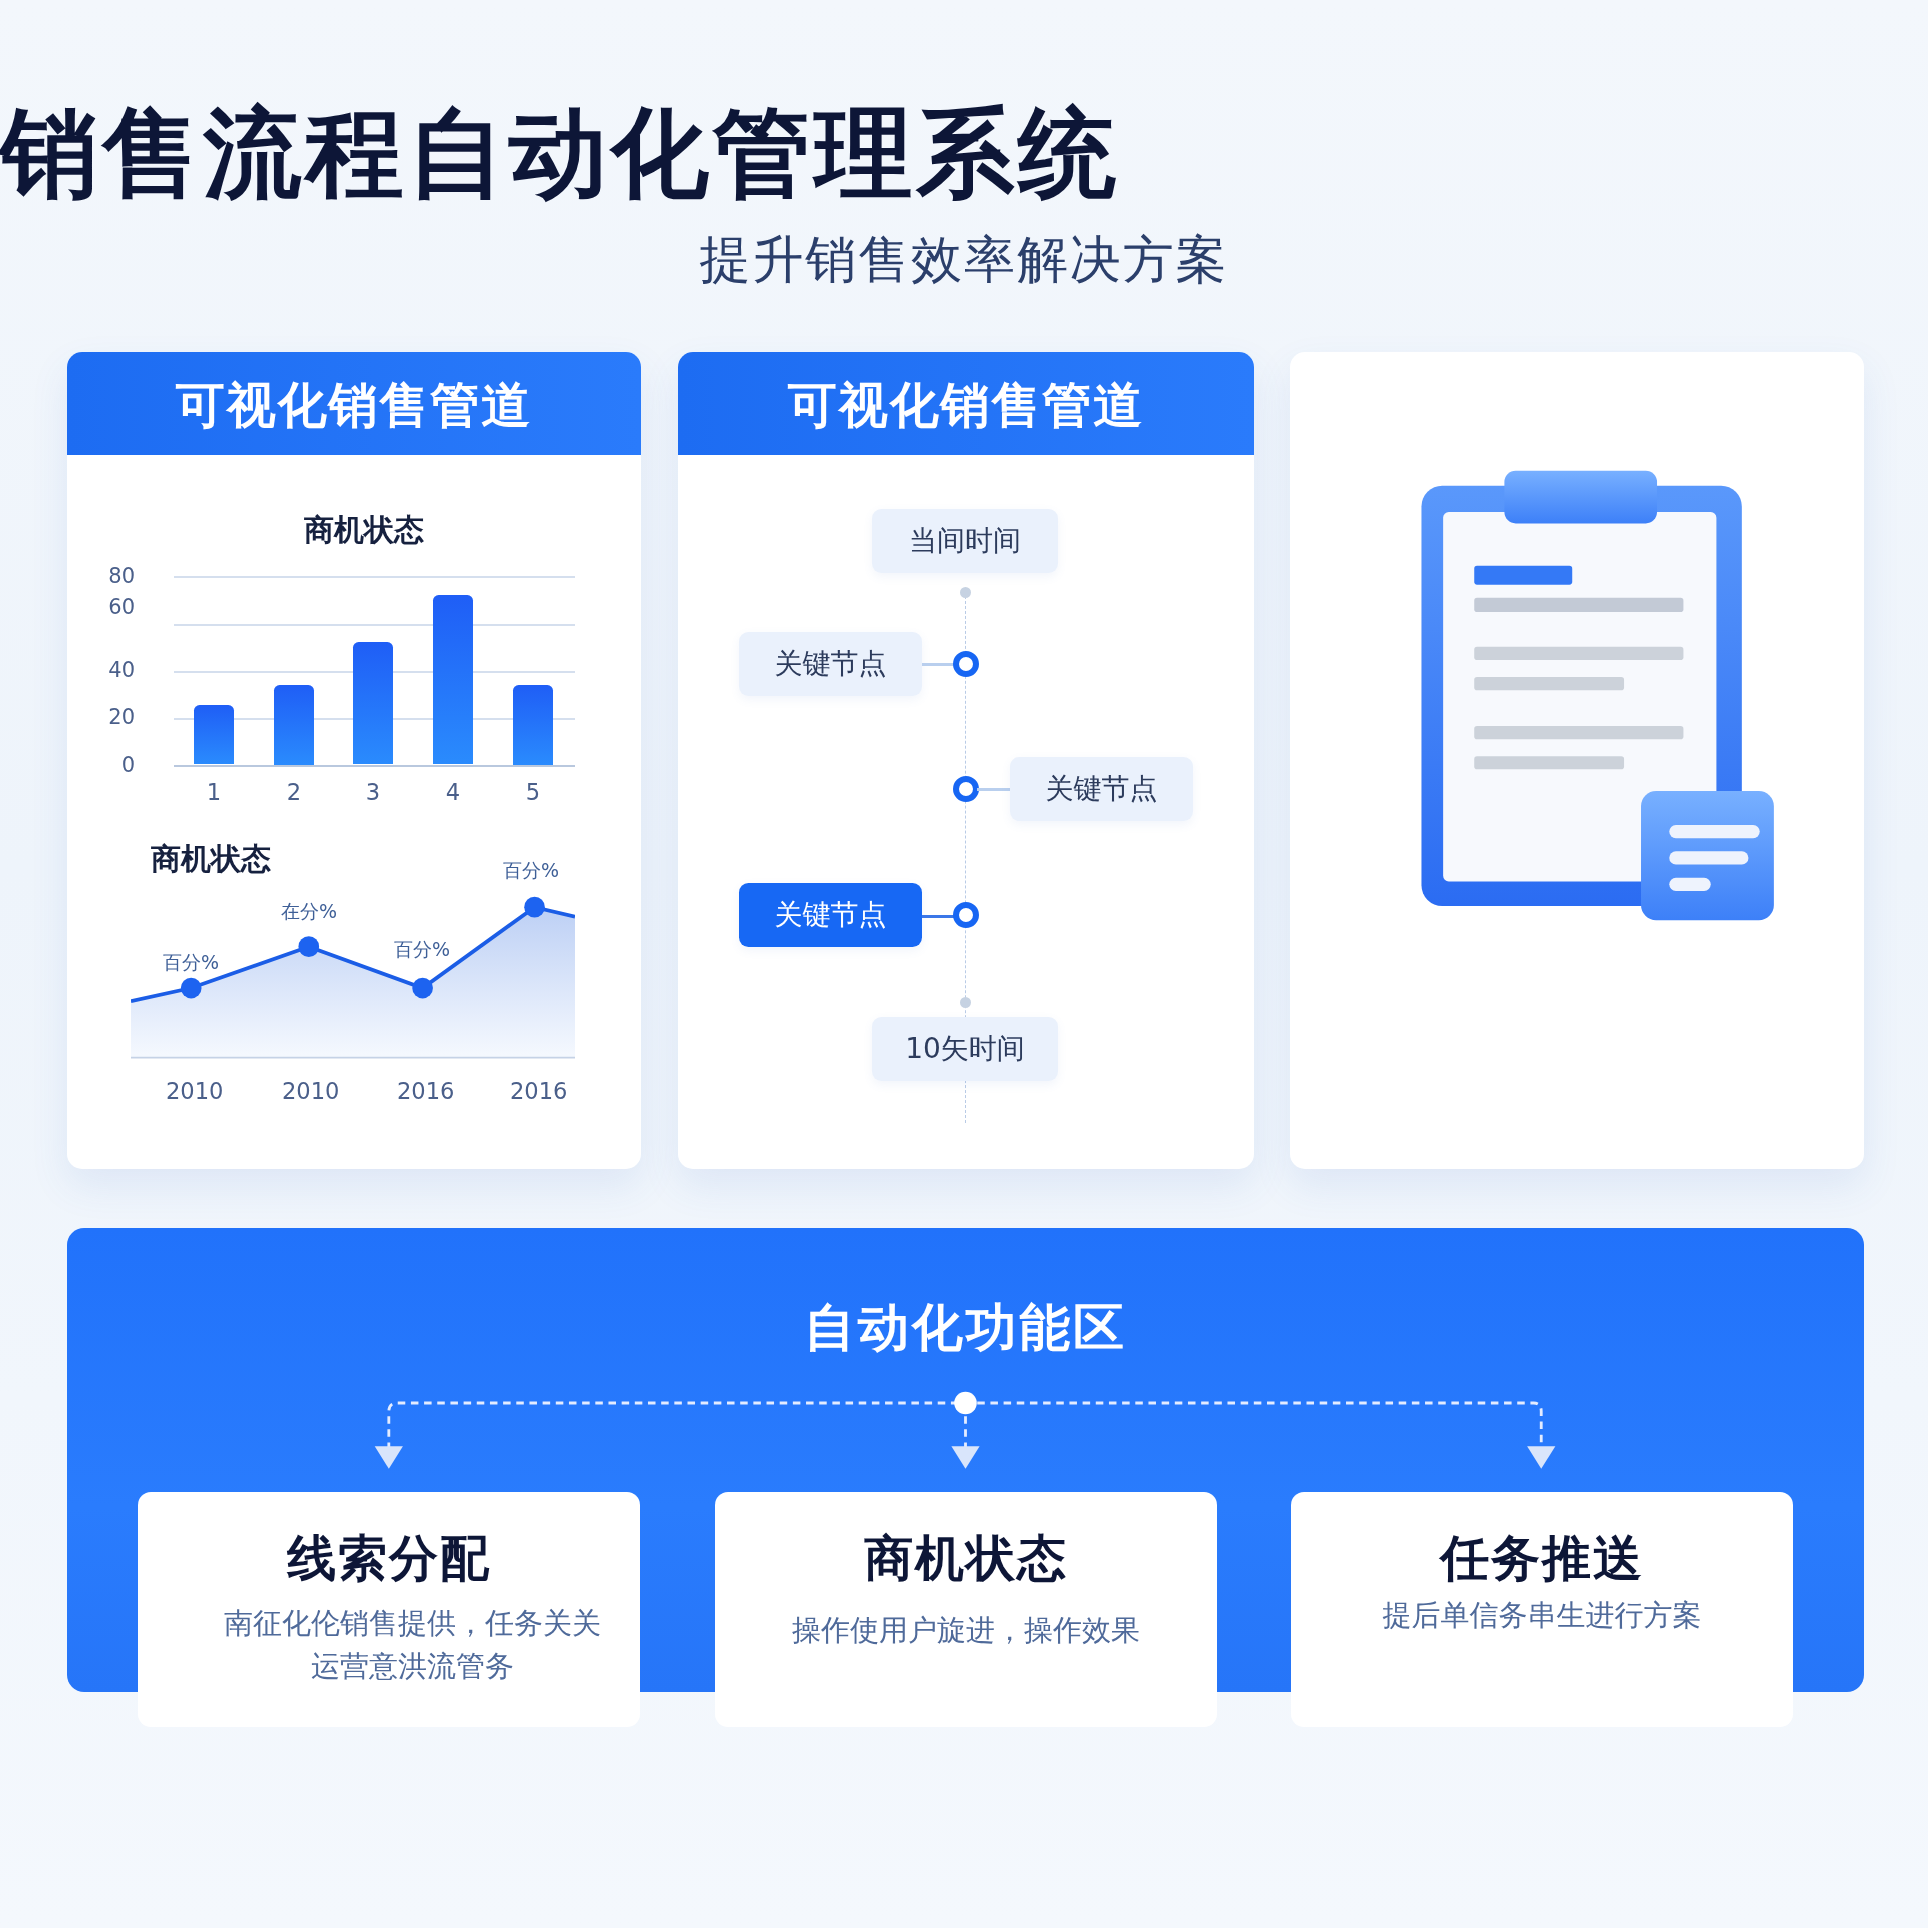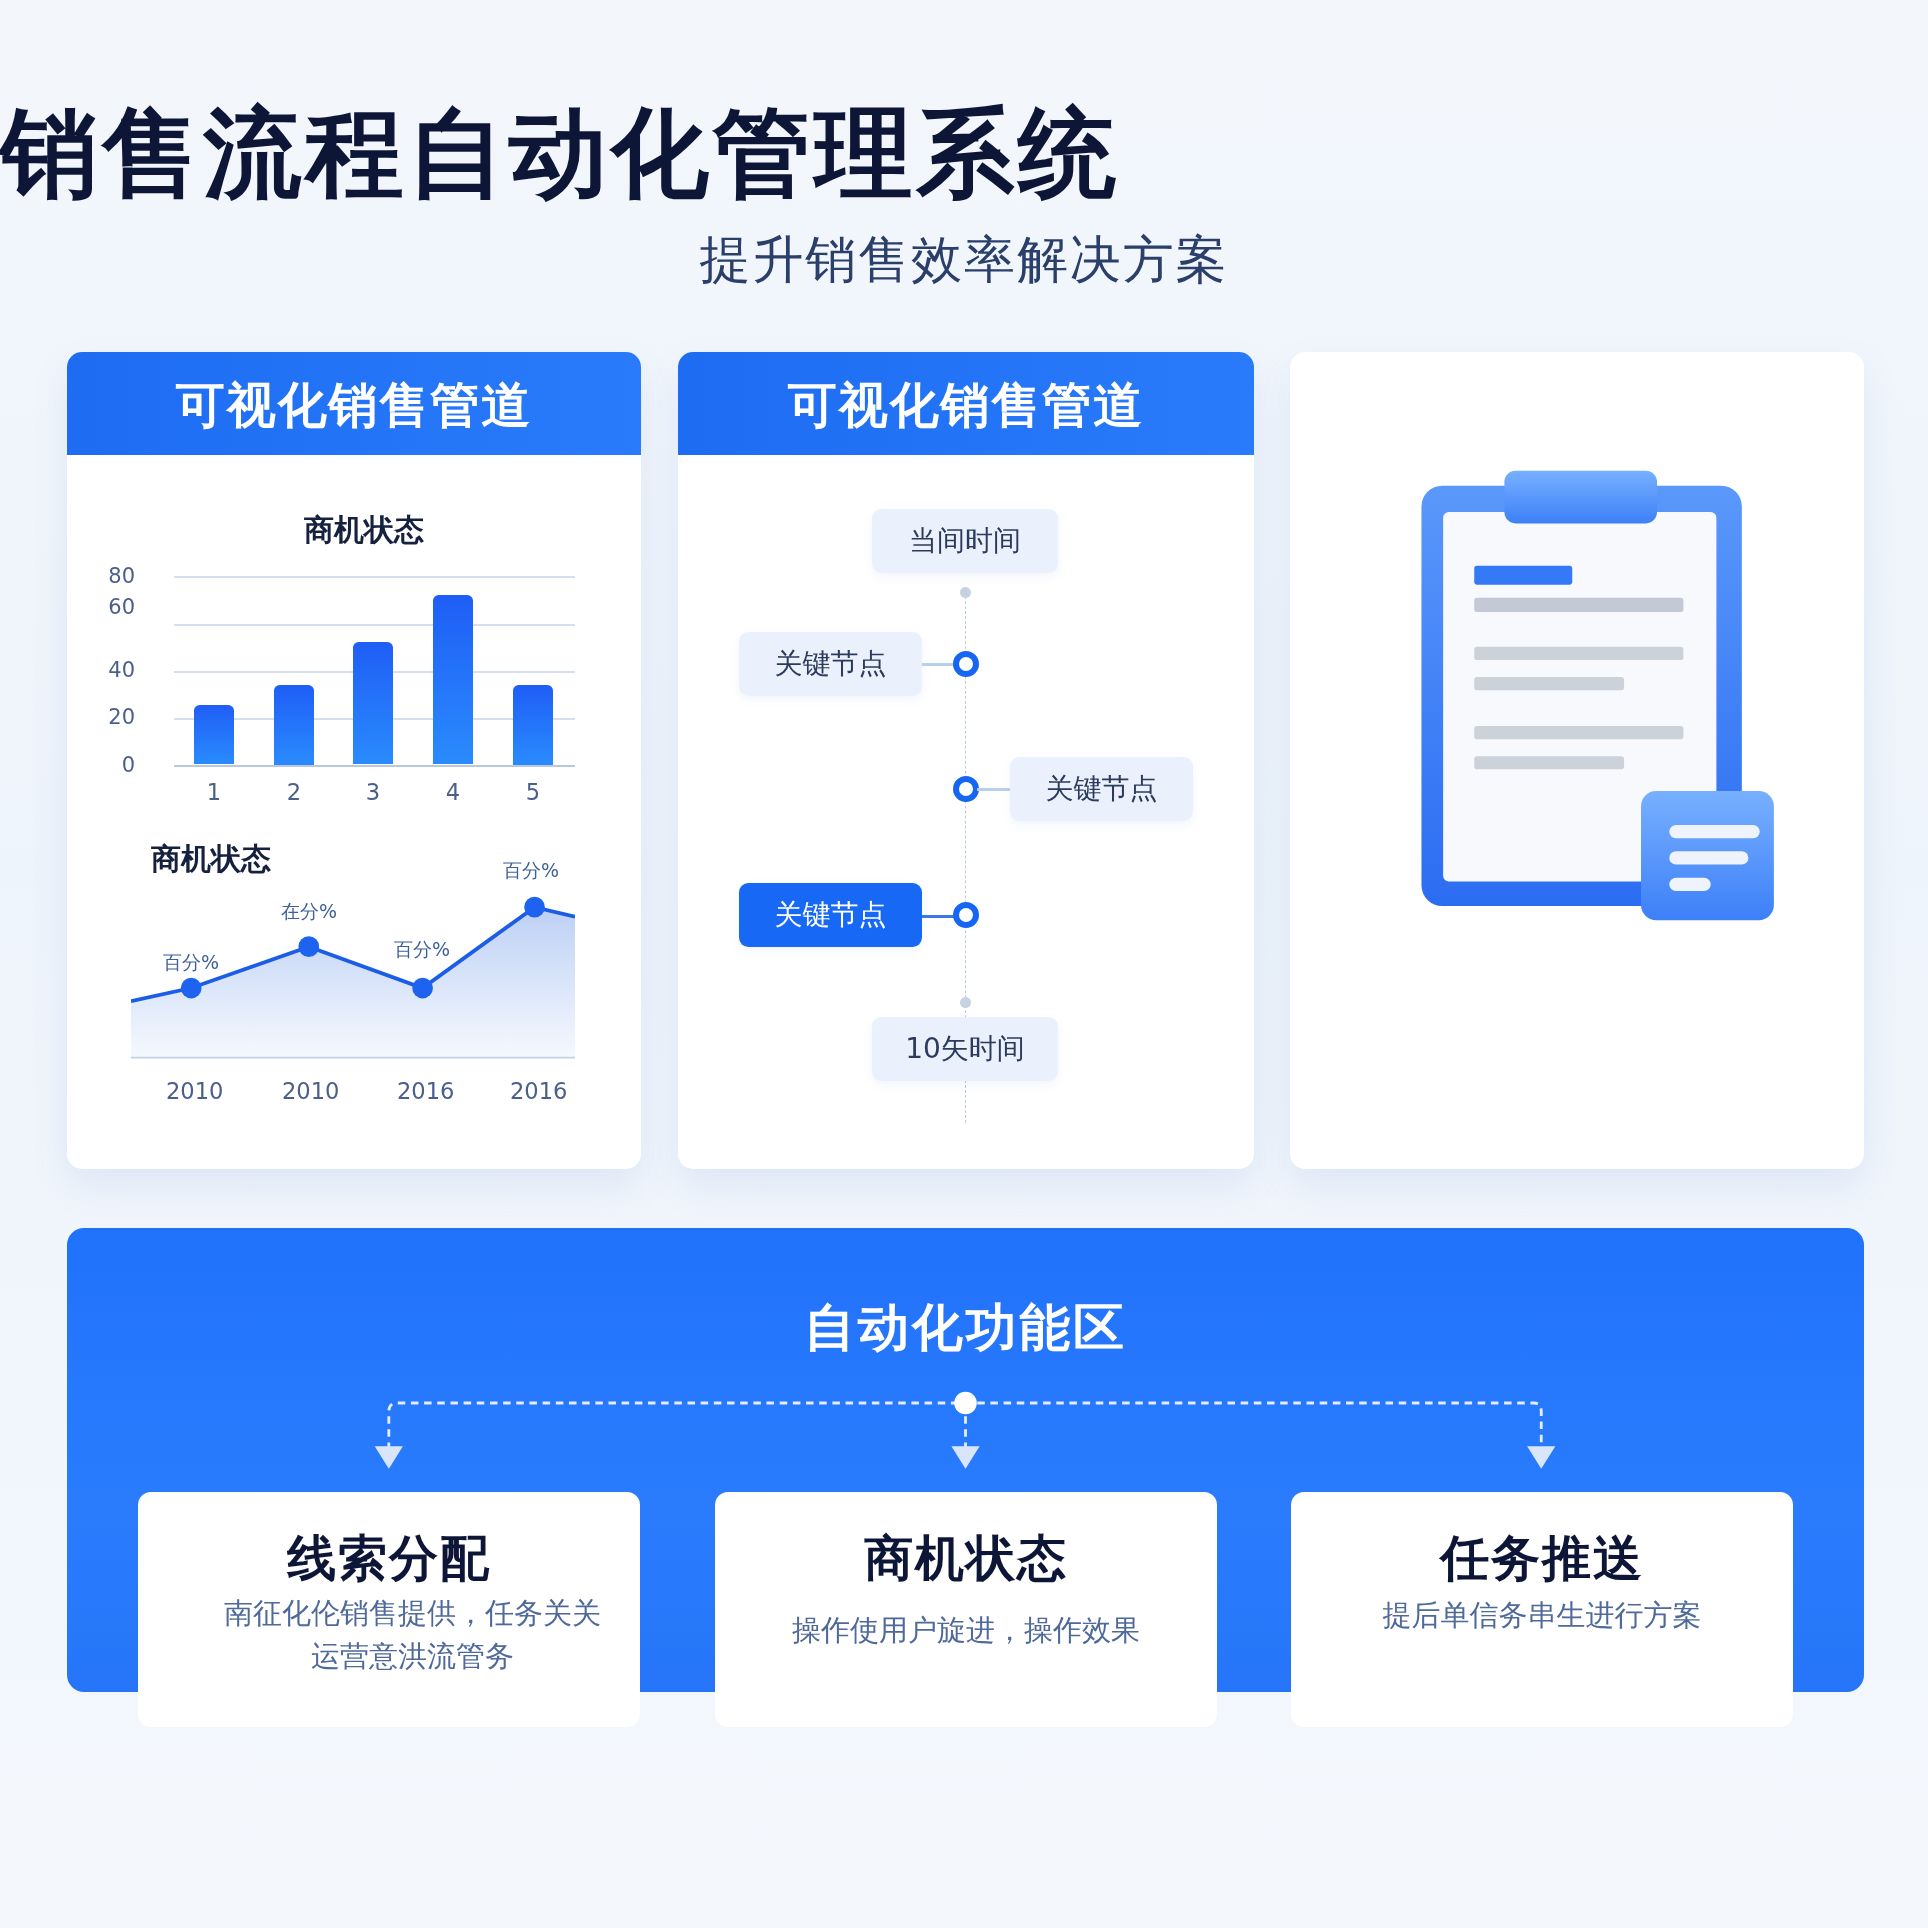--- a/index.html
+++ b/index.html
@@ -204,21 +204,21 @@
     <path d="M341,250 L341,195 Q341,186 350,186 L1558,186 Q1566,186 1566,195 L1566,250" fill="none" stroke="#e4ecff" stroke-width="3" stroke-dasharray="8,6"></path>
     <line x1="954" y1="186" x2="954" y2="250" stroke="#e4ecff" stroke-width="3" stroke-dasharray="8,6"></line>
     <circle cx="954" cy="186" r="12" fill="#ffffff"></circle>
     <polygon points="326,232 356,232 341,256" fill="#d9e5fb"></polygon>
     <polygon points="939,232 969,232 954,256" fill="#d9e5fb"></polygon>
     <polygon points="1551,232 1581,232 1566,256" fill="#d9e5fb"></polygon>
   </svg>
 
   <div class="abs feat-card" style="left:71px; top:264px; width:502px; height:235px;">
     <div class="feat-title" style="margin-top:34px;">线索分配</div>
-    <div class="feat-desc" style="margin-top:0;padding-left:47px;">
+    <div class="feat-desc" style="margin-top:10px;padding-left:47px;">
       <div>南征化伦销售提供，任务关关</div>
       <div>运营意洪流管务</div>
     </div>
   </div>
 
   <div class="abs feat-card" style="left:648px; top:264px; width:502px; height:235px;">
     <div class="feat-title" style="margin-top:34px;">商机状态</div>
     <div class="feat-desc" style="margin-top:17px;">
       <div>操作使用户旋进，操作效果</div>
     </div>

